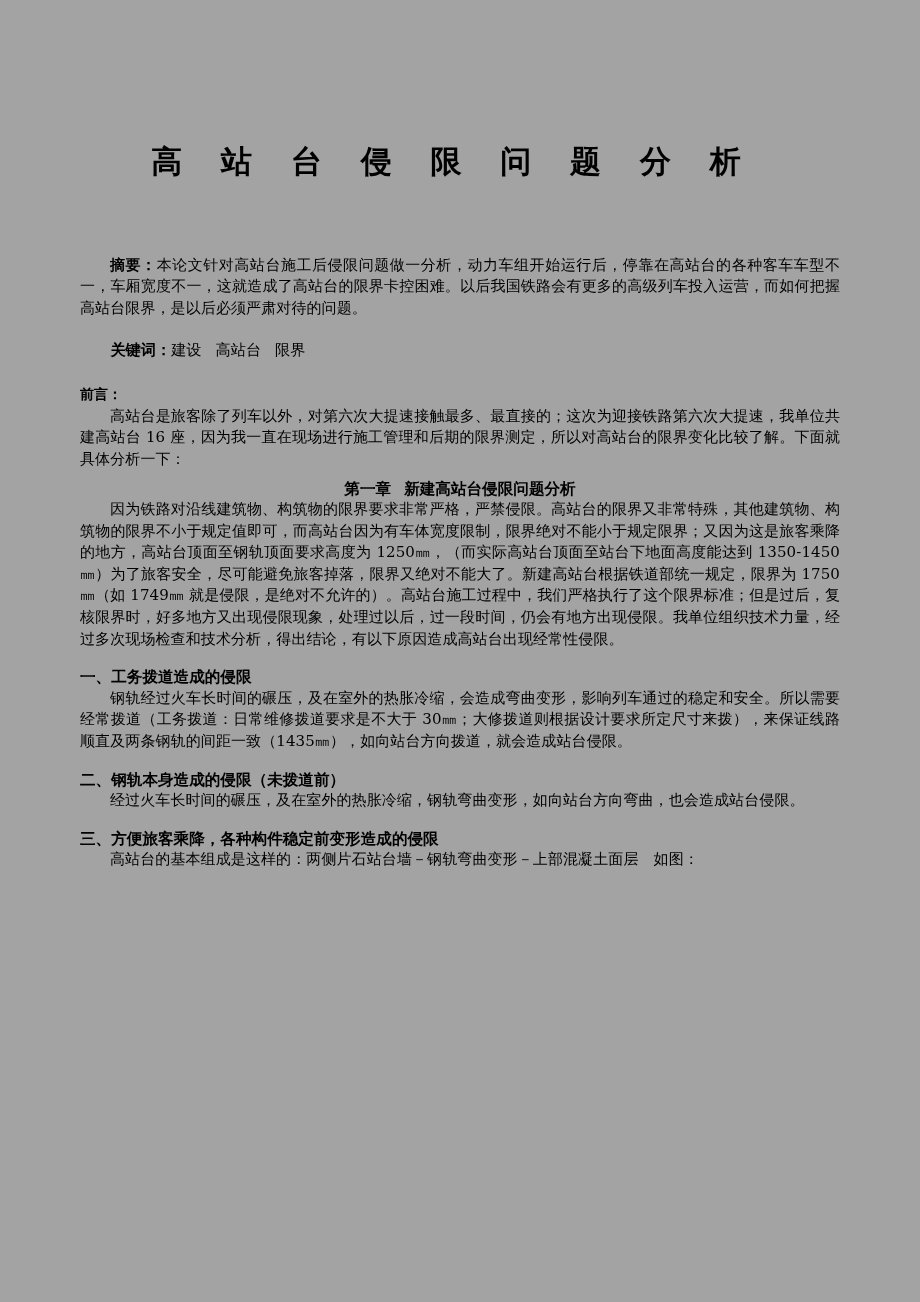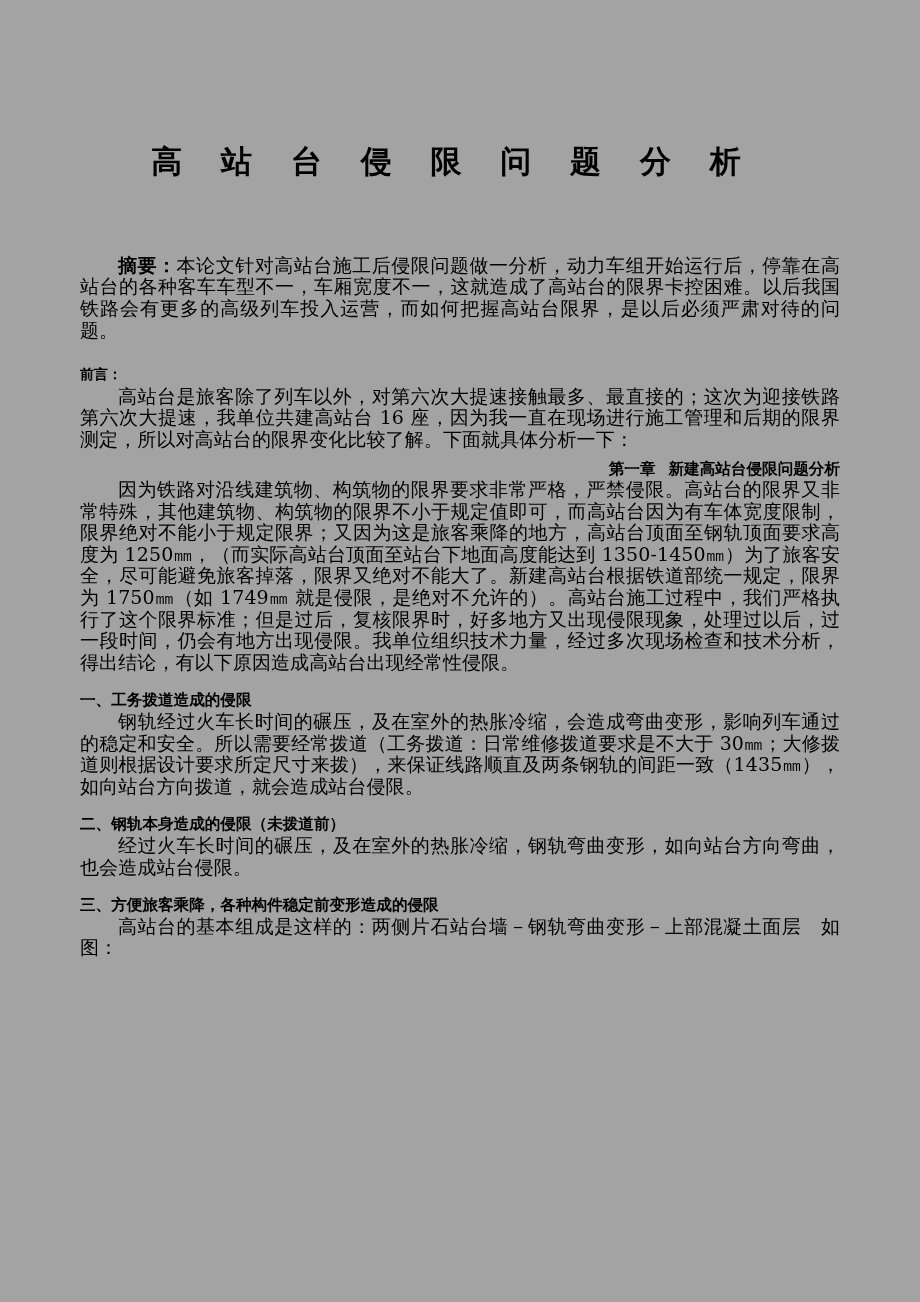--- a/index.html
+++ b/index.html
@@ -33,21 +33,21 @@
     letter-spacing: 14px;
     padding-right: 14px;
     margin: 0;
     padding-top: 142px;
     line-height: 1.25;
     font-family: "DejaVu Serif", "Liberation Serif", serif;
   }
 
   
   .para {
-    font-size: 19px;
+    font-size: 15px;
     line-height: 21.6px;
     text-align: justify;
     text-justify: inter-ideograph;
     margin: 0;
     text-indent: 2em;
     letter-spacing: 0.1px;
   }
 
   
   .abstract {
@@ -71,21 +71,21 @@
   .preface-label {
     margin-top: 23px;
     font-size: 14px;
     line-height: 21.6px;
     font-weight: 700;
     text-indent: 0;
   }
 
   
   .chapter-heading {
-    text-align: right;
+    text-align: center;
     font-size: 15.6px;
     font-weight: 700;
     line-height: 21.6px;
     margin: 7px 0 0 0;
   }
   .chapter-heading .ch-gap { padding-right: 13px; }
 
   
   .section-heading {
     font-size: 15.6px;
@@ -99,20 +99,21 @@
 <body>
 
 <div class="page">
 
   <h1 class="doc-title">高 站 台 侵 限 问 题 分 析</h1>
 
   <div class="abstract">
     <p class="para"><span class="lead">摘要：</span><span>本论文针对高站台施工后侵限问题做一分析，动力车组开始运行后，停靠在高站台的各种客车车型不一，车厢宽度不一，这就造成了高站台的限界卡控困难。以后我国铁路会有更多的高级列车投入运营，而如何把握高站台限界，是以后必须严肃对待的问题。</span></p>
   </div>
 
+  <div class="keywords"><span class="lead">关键词：</span><span class="kw-item">建设</span><span class="kw-item">高站台</span><span class="kw-item">限界</span></div>
 
   <div class="preface-label">前言：</div>
 
   <p class="para">高站台是旅客除了列车以外，对第六次大提速接触最多、最直接的；这次为迎接铁路第六次大提速，我单位共建高站台 16 座，因为我一直在现场进行施工管理和后期的限界测定，所以对高站台的限界变化比较了解。下面就具体分析一下：</p>
 
   <div class="chapter-heading"><span class="ch-gap">第一章</span><span>新建高站台侵限问题分析</span></div>
 
   <p class="para">因为铁路对沿线建筑物、构筑物的限界要求非常严格，严禁侵限。高站台的限界又非常特殊，其他建筑物、构筑物的限界不小于规定值即可，而高站台因为有车体宽度限制，限界绝对不能小于规定限界；又因为这是旅客乘降的地方，高站台顶面至钢轨顶面要求高度为 1250㎜，（而实际高站台顶面至站台下地面高度能达到 1350-1450㎜）为了旅客安全，尽可能避免旅客掉落，限界又绝对不能大了。新建高站台根据铁道部统一规定，限界为 1750㎜（如 1749㎜ 就是侵限，是绝对不允许的）。高站台施工过程中，我们严格执行了这个限界标准；但是过后，复核限界时，好多地方又出现侵限现象，处理过以后，过一段时间，仍会有地方出现侵限。我单位组织技术力量，经过多次现场检查和技术分析，得出结论，有以下原因造成高站台出现经常性侵限。</p>
 
   <div class="section-heading">一、工务拨道造成的侵限</div>

